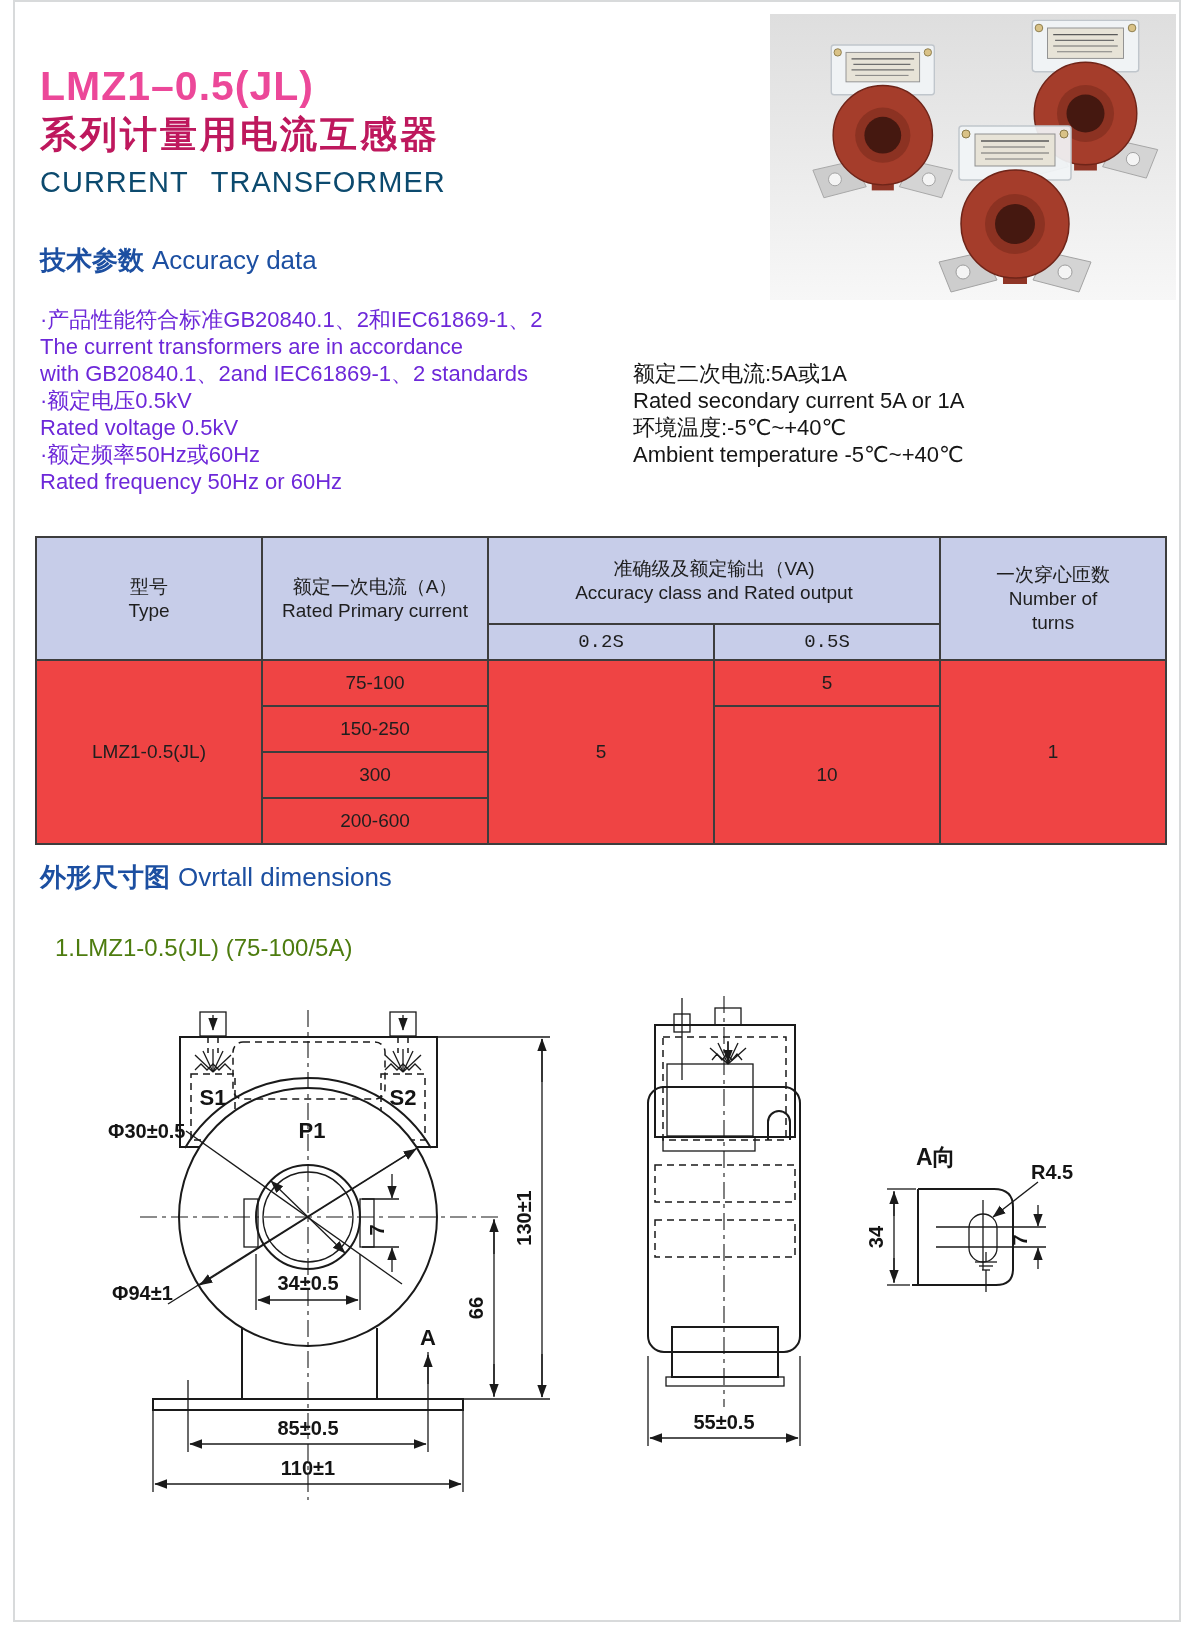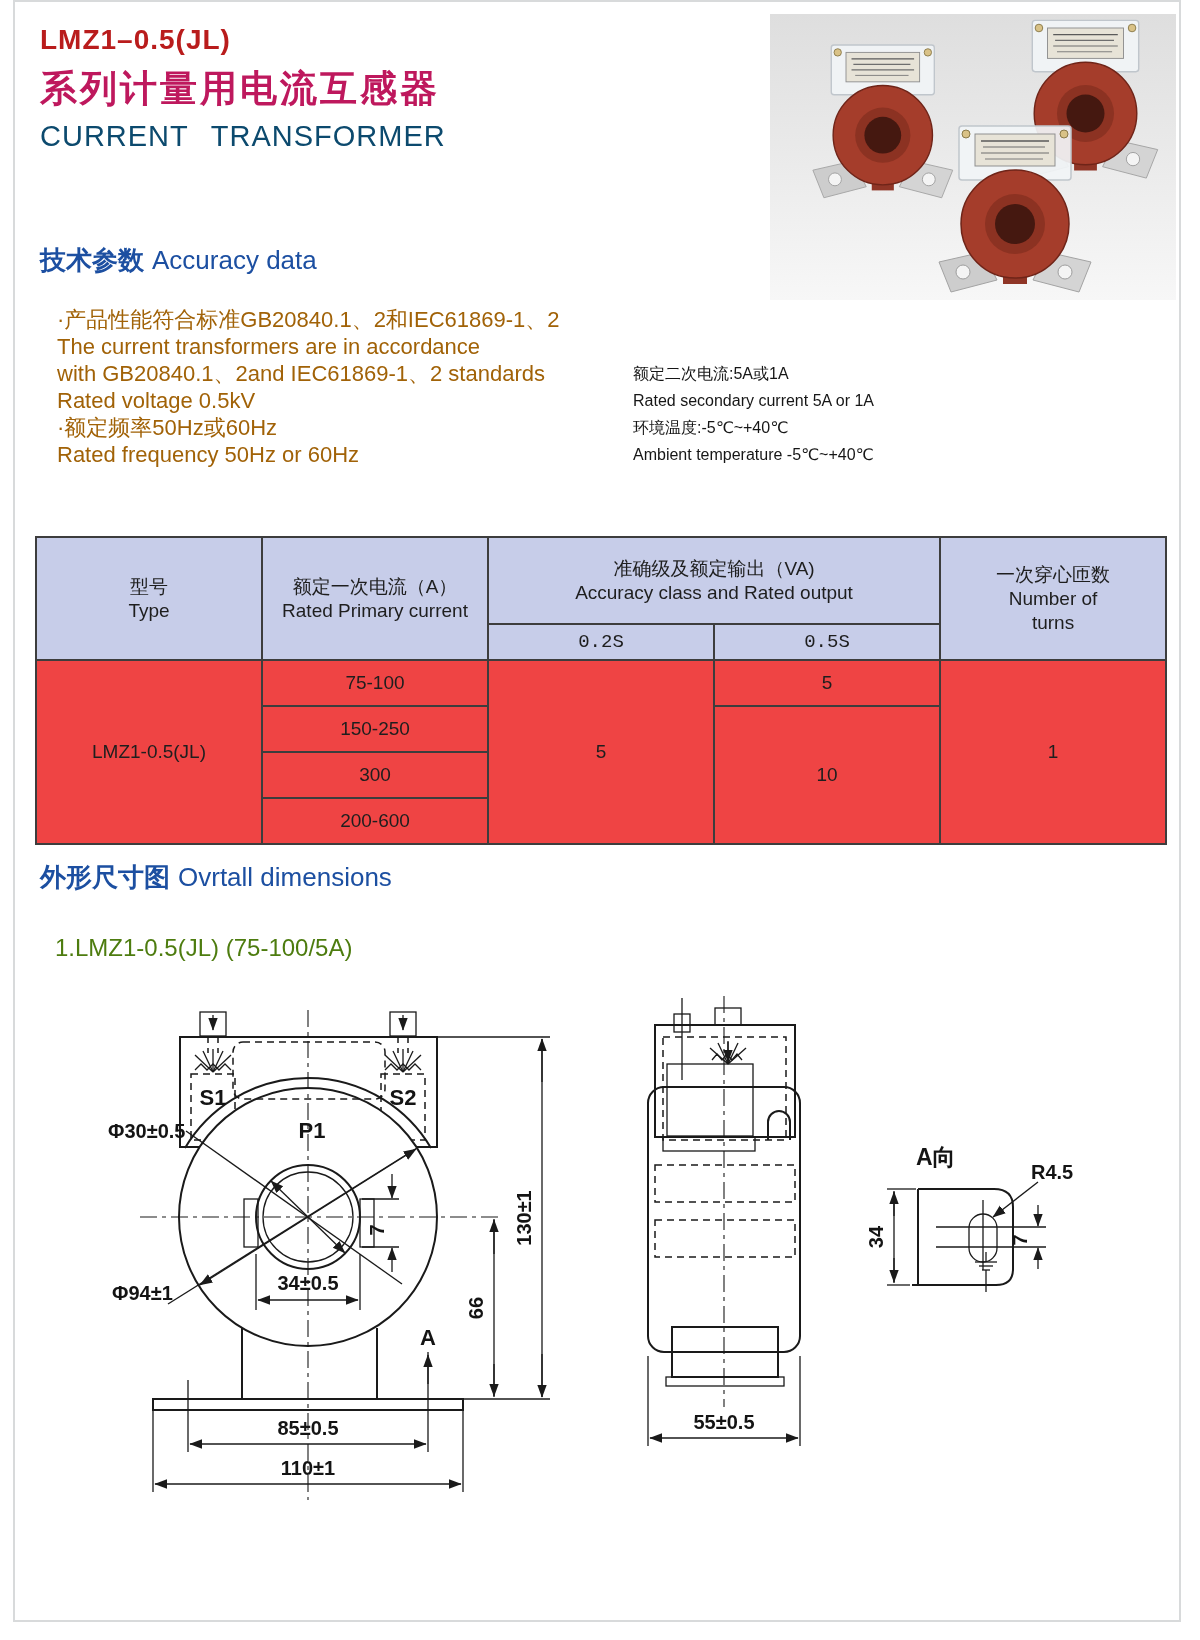--- a/index.html
+++ b/index.html
@@ -3,31 +3,31 @@
 <meta charset="utf-8">
 <style>
   html,body{margin:0;padding:0;}
   body{
     position:relative;width:1200px;height:1640px;background:#ffffff;
     font-family:"Liberation Sans","DejaVu Sans",sans-serif;color:#141414;overflow:hidden;
   }
   .frame{position:absolute;left:13px;top:0;width:1164px;height:1618px;border:2px solid #d8dadb;}
   
   .title-block{position:absolute;left:40px;top:16px;}
-  .model{font-size:28px;font-weight:bold;color:#b91c1c;letter-spacing:1px;line-height:48px;}
+  .model{font-size:41px;font-weight:bold;color:#ec4899;letter-spacing:1px;line-height:48px;margin-top:46px;}
   .series{font-size:37px;font-weight:bold;color:#be185d;letter-spacing:3px;line-height:50px;}
   .product-en{font-size:29px;color:#0c4a6e;letter-spacing:1px;word-spacing:14px;line-height:40px;margin-top:2px;}
   
   .sec{position:absolute;left:40px;margin:0;font-size:26px;color:#1c4fa1;font-weight:bold;}
   .sec .en{font-weight:normal;margin-left:8px;}
   .sec.tech{top:243px;}
   .sec.dims{top:860px;}
   
-  .tech-left{position:absolute;left:57px;top:306px;font-size:22px;line-height:27px;color:#a16207;}
-  .tech-right{position:absolute;left:633px;top:360px;font-size:16px;line-height:27px;color:#161616;}
+  .tech-left{position:absolute;left:40px;top:306px;font-size:22px;line-height:27px;color:#6d28d9;}
+  .tech-right{position:absolute;left:633px;top:360px;font-size:22px;line-height:27px;color:#161616;}
   
   .photo{position:absolute;left:770px;top:14px;width:406px;height:286px;
     background:linear-gradient(180deg,#dedede 0%,#e9e9e9 45%,#f7f7f7 100%);}
   
   table.spec{position:absolute;left:35px;top:536px;width:1130px;border-collapse:collapse;table-layout:fixed;}
   table.spec td{border:2px solid #3d3d3d;text-align:center;vertical-align:middle;
     font-size:19px;color:#1e1e1e;padding:0;background:#ef4444;}
   table.spec td.hd{background:#c7cde9;line-height:24px;}
   tr.h1{height:87px;margin-top:15px;} tr.h2{height:36px;font-family:Liberation Mono, monospace;} tr.b{height:46px;}
   
@@ -81,20 +81,21 @@
 </div>
 
 <h2 class="sec tech">
   <span class="zh">技术参数</span><span class="en">Accuracy data</span>
 </h2>
 
 <div class="tech-left">
   <div>·产品性能符合标准GB20840.1、2和IEC61869-1、2</div>
   <div>The current transformers are in accordance</div>
   <div>with GB20840.1、2and IEC61869-1、2 standards</div>
+  <div>·额定电压0.5kV</div>
   <div>Rated voltage 0.5kV</div>
   <div>·额定频率50Hz或60Hz</div>
   <div>Rated frequency 50Hz or 60Hz</div>
 </div>
 
 <div class="tech-right">
   <div>额定二次电流:5A或1A</div>
   <div>Rated secondary current 5A or 1A</div>
   <div>环境温度:-5℃~+40℃</div>
   <div>Ambient temperature -5℃~+40℃</div>

